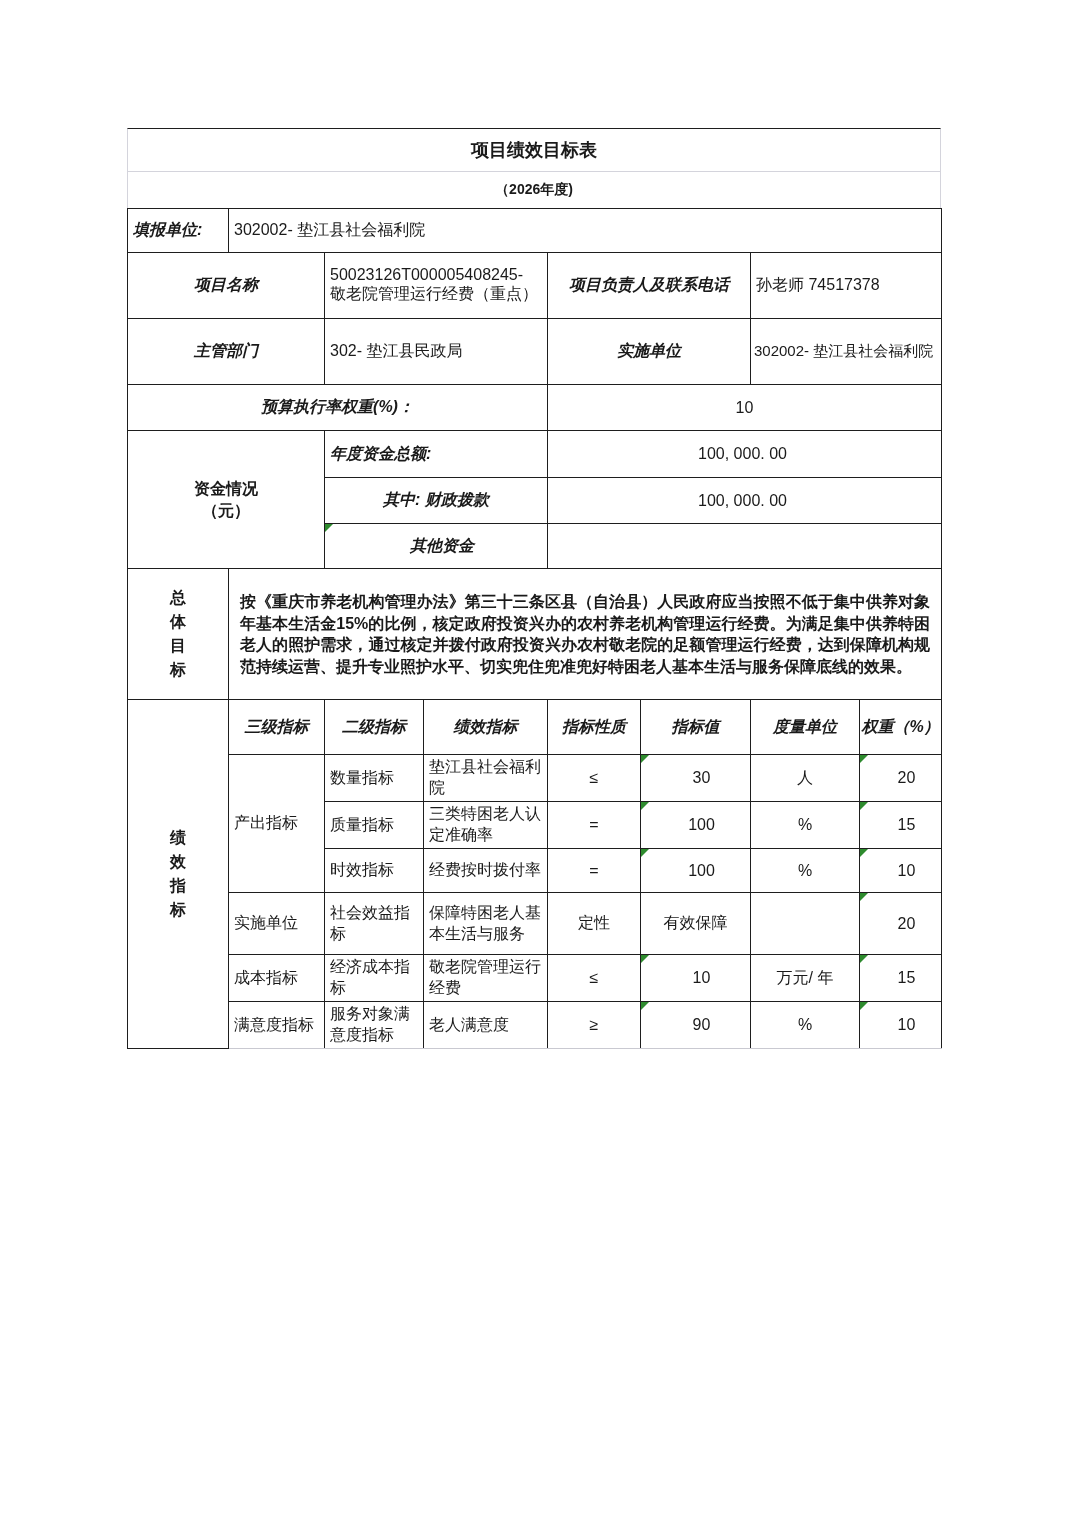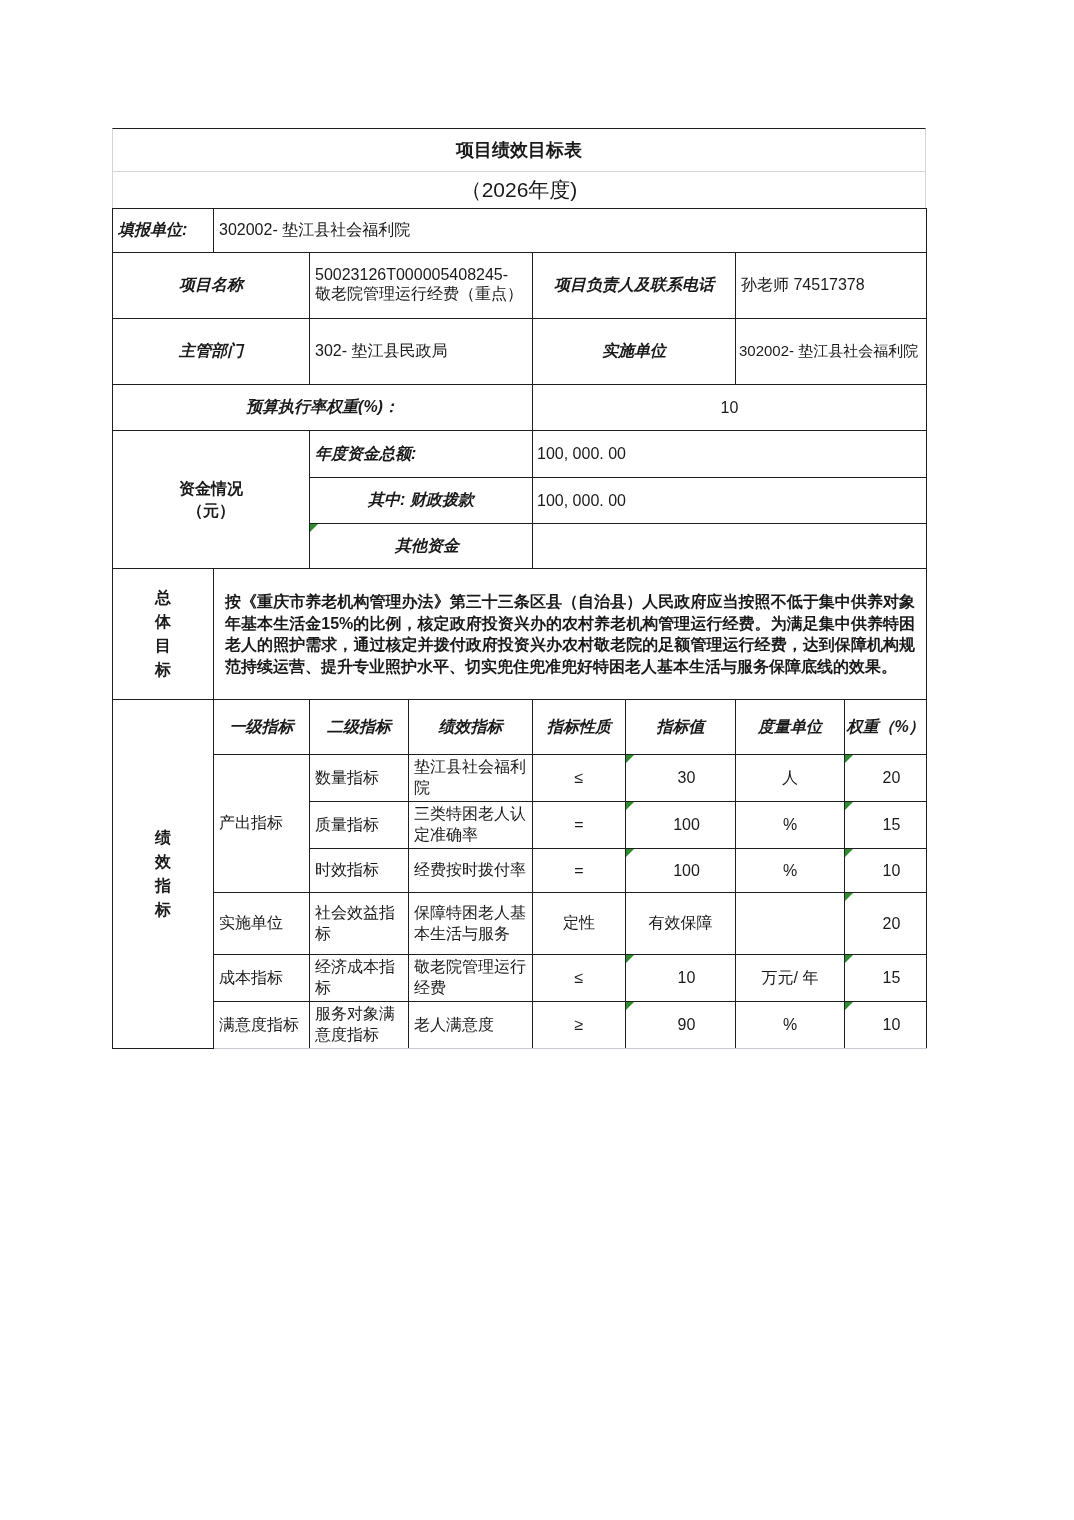--- a/index.html
+++ b/index.html
@@ -2,34 +2,34 @@
 <html><head>
 <meta charset="utf-8">
 <style>
   * { box-sizing: border-box; }
   html,body { margin:0; padding:0; }
   body {
     width:1074px; height:1520px; position:relative;
     background:#ffffff; color:#1a1a1a;
     font-family:"Liberation Sans","DejaVu Sans",sans-serif;
   }
-  .sheet { position:absolute; left:112px; top:128px; width:814px; }
+  .sheet { position:absolute; left:127px; top:128px; width:814px; }
 
   
   .title-block { border-top:1px solid #1e1e1e; border-left:1px solid #d4d4dc; border-right:1px solid #d4d4dc; background:#fff; }
   .title-row { height:43px; display:flex; align-items:center; justify-content:center;
                font-size:18px; font-weight:bold; border-bottom:1px solid #d4d4dc; }
   .subtitle-row { height:36px; display:flex; align-items:center; justify-content:center;
-               font-size:21px; font-weight:normal; }
+               font-size:14px; font-weight:bold; }
 
   table { border-collapse:collapse; table-layout:fixed; width:814px; background:#fff; }
   td { border:1px solid #1e1e1e; font-size:16px; padding:2px 4px; vertical-align:middle; overflow:hidden; }
   .b { font-weight:bold;font-style:italic; }
   .c { text-align:center; }
-  .r { text-align:left; padding-right:8px; }
+  .r { text-align:center; padding-right:8px; }
   .l { text-align:left; padding-left:5px; }
   .nowrap { white-space:nowrap; }
   .rel { position:relative;padding-left:16px; }
   .tri { position:absolute; top:0; left:0; width:8px; height:8px;
          background:#2e8b2e; clip-path:polygon(0 0,100% 0,0 100%); }
   .vtext { width:18px; margin:0 auto; word-break:break-all; line-height:24px;
            text-align:center; font-weight:bold; }
   .goal-text { line-height:21.5px; text-align:justify; font-weight:bold; padding:2px 7px; }
   .fund-group span { display:block; text-align:center; font-weight:bold; line-height:22px; }
 
@@ -108,21 +108,21 @@
       </td>
       <td colspan="7">
         <div class="goal-text">按《重庆市养老机构管理办法》第三十三条区县（自治县）人民政府应当按照不低于集中供养对象年基本生活金15%的比例，核定政府投资兴办的农村养老机构管理运行经费。为满足集中供养特困老人的照护需求，通过核定并拨付政府投资兴办农村敬老院的足额管理运行经费，达到保障机构规范持续运营、提升专业照护水平、切实兜住兜准兜好特困老人基本生活与服务保障底线的效果。</div>
       </td>
     </tr>
 
     <tr class="h55">
       <td rowspan="7">
         <div class="vtext">绩效指标</div>
       </td>
-      <td class="b c">一级指标</td>
+      <td class="b c">三级指标</td>
       <td class="b c">二级指标</td>
       <td class="b c">绩效指标</td>
       <td class="b c" style="padding:2px 0;">指标性质</td>
       <td class="b c">指标值</td>
       <td class="b c">度量单位</td>
       <td class="b c" style="padding:2px 0;">权重（%）</td>
     </tr>
 
     <tr class="h44">
       <td rowspan="3" class="l">产出指标</td>

